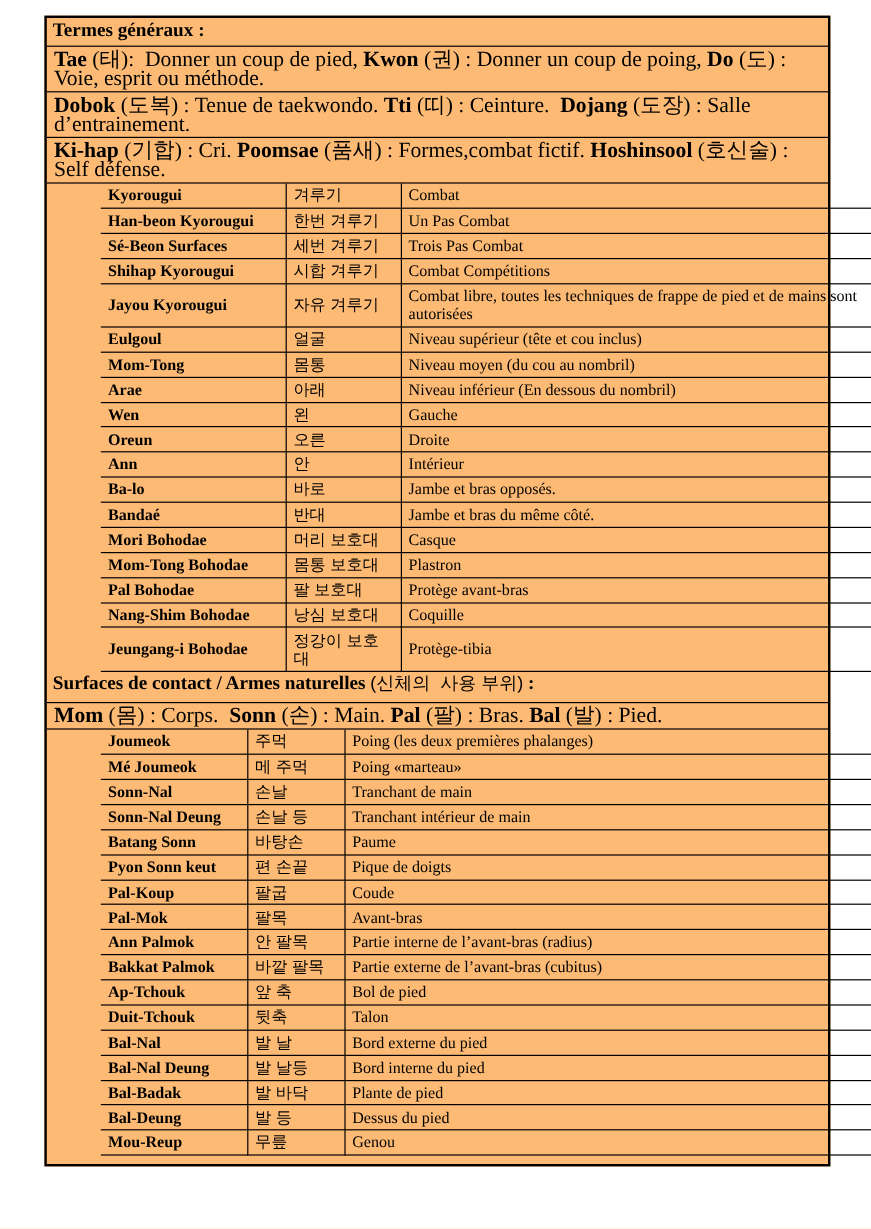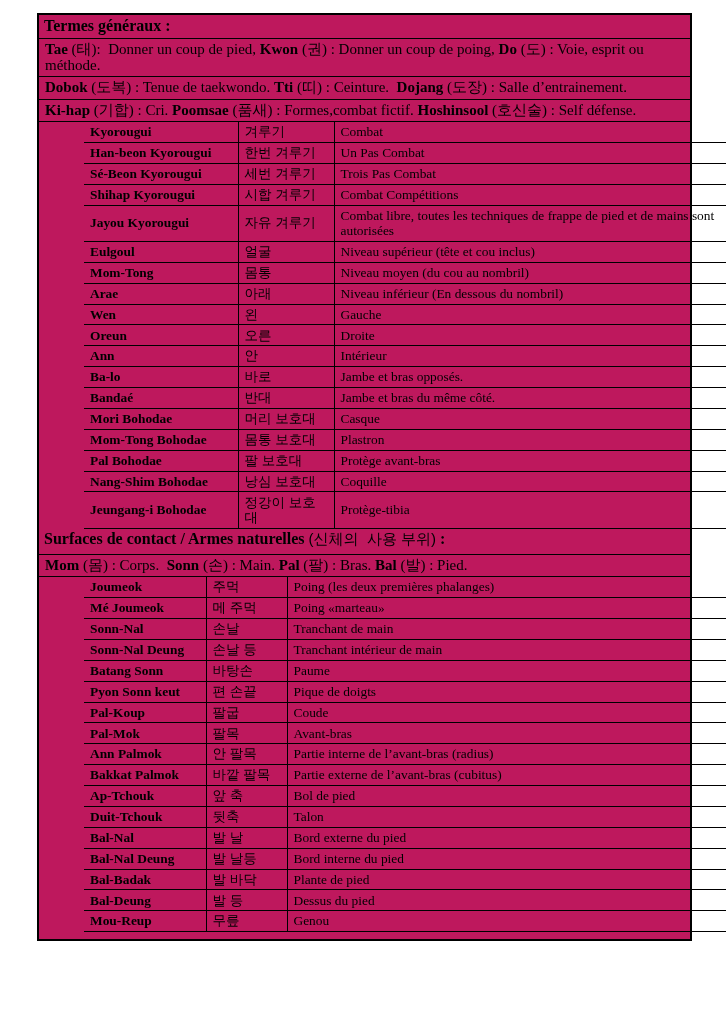--- a/index.html
+++ b/index.html
@@ -10,35 +10,35 @@
     font-family: "Liberation Serif", "DejaVu Serif", serif;
     position: relative;
     overflow: hidden;
   }
   .doc {
     position: absolute;
     left: 37px; top: 13px;
     width: 655px;
     box-sizing: border-box;
     border: 2.5px solid #000;
-    background: #be185d;
+    background: #fdba74;
   }
   .sec-title {
     border-bottom: 1.4px solid #000;
     padding: 2px 5px 3px 5px;
     font-size: 16px;
     line-height: 18px;
     white-space: pre-wrap;
   }
   section.sec2 .sec-title { padding-top: 1px; padding-bottom: 6px; }
   .sec-title .ko { font-size: 15px; }
   .intro-row {
     border-bottom: 1.4px solid #000;
     padding: 3px 5px 3px 6px;
-    font-size: 15px;
+    font-size: 18px;
     line-height: 15.5px;
     white-space: pre-wrap;
   }
   .b { font-weight: bold; }
   .ko { font-family: "Liberation Sans", "DejaVu Sans", sans-serif; }
   table {
     width: 100%;
     border-collapse: collapse;
     table-layout: fixed;
     margin-left: 45px;
@@ -85,21 +85,21 @@
               <td class="term">Kyorougui</td>
               <td class="hangul">겨루기</td>
               <td class="fr">Combat</td>
             </tr>
             <tr>
               <td class="term">Han-beon Kyorougui</td>
               <td class="hangul">한번 겨루기</td>
               <td class="fr">Un Pas Combat</td>
             </tr>
             <tr>
-              <td class="term">Sé-Beon Kyorougui</td>
+              <td class="term">Sé-Beon Surfaces</td>
               <td class="hangul">세번 겨루기</td>
               <td class="fr">Trois Pas Combat</td>
             </tr>
             <tr>
               <td class="term">Shihap Kyorougui</td>
               <td class="hangul">시합 겨루기</td>
               <td class="fr">Combat Compétitions</td>
             </tr>
             <tr>
               <td class="term">Jayou Kyorougui</td>

